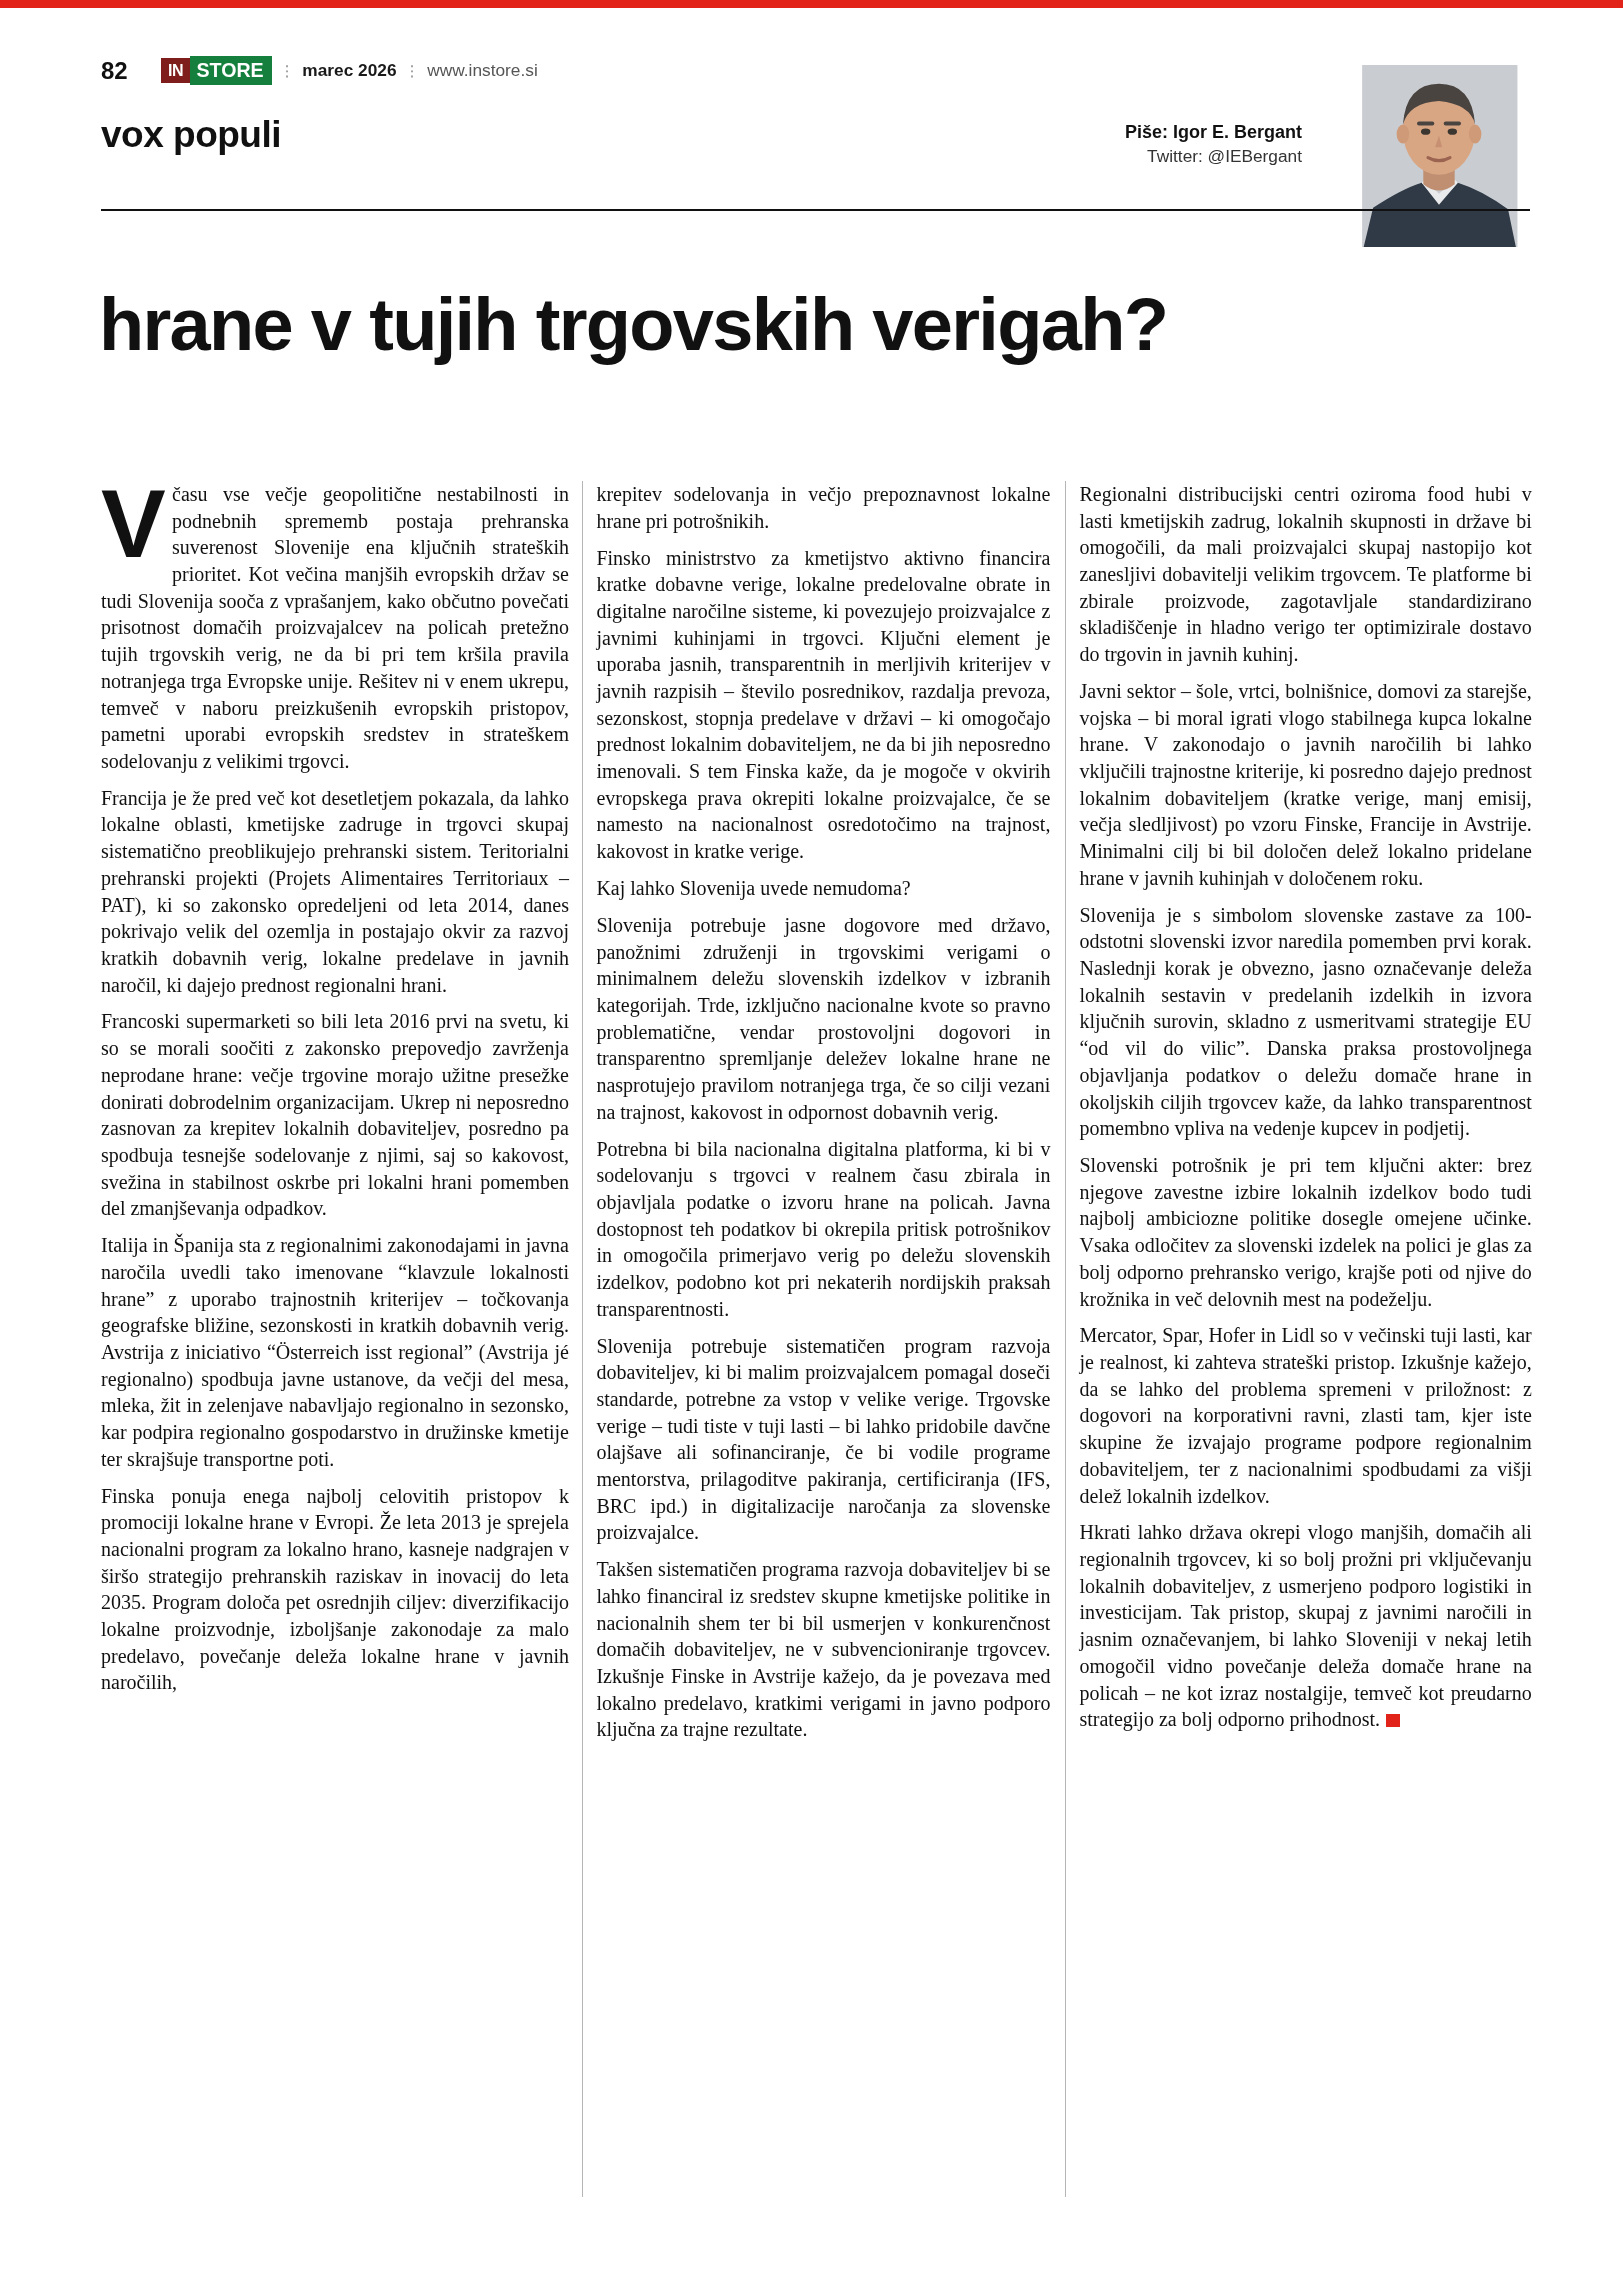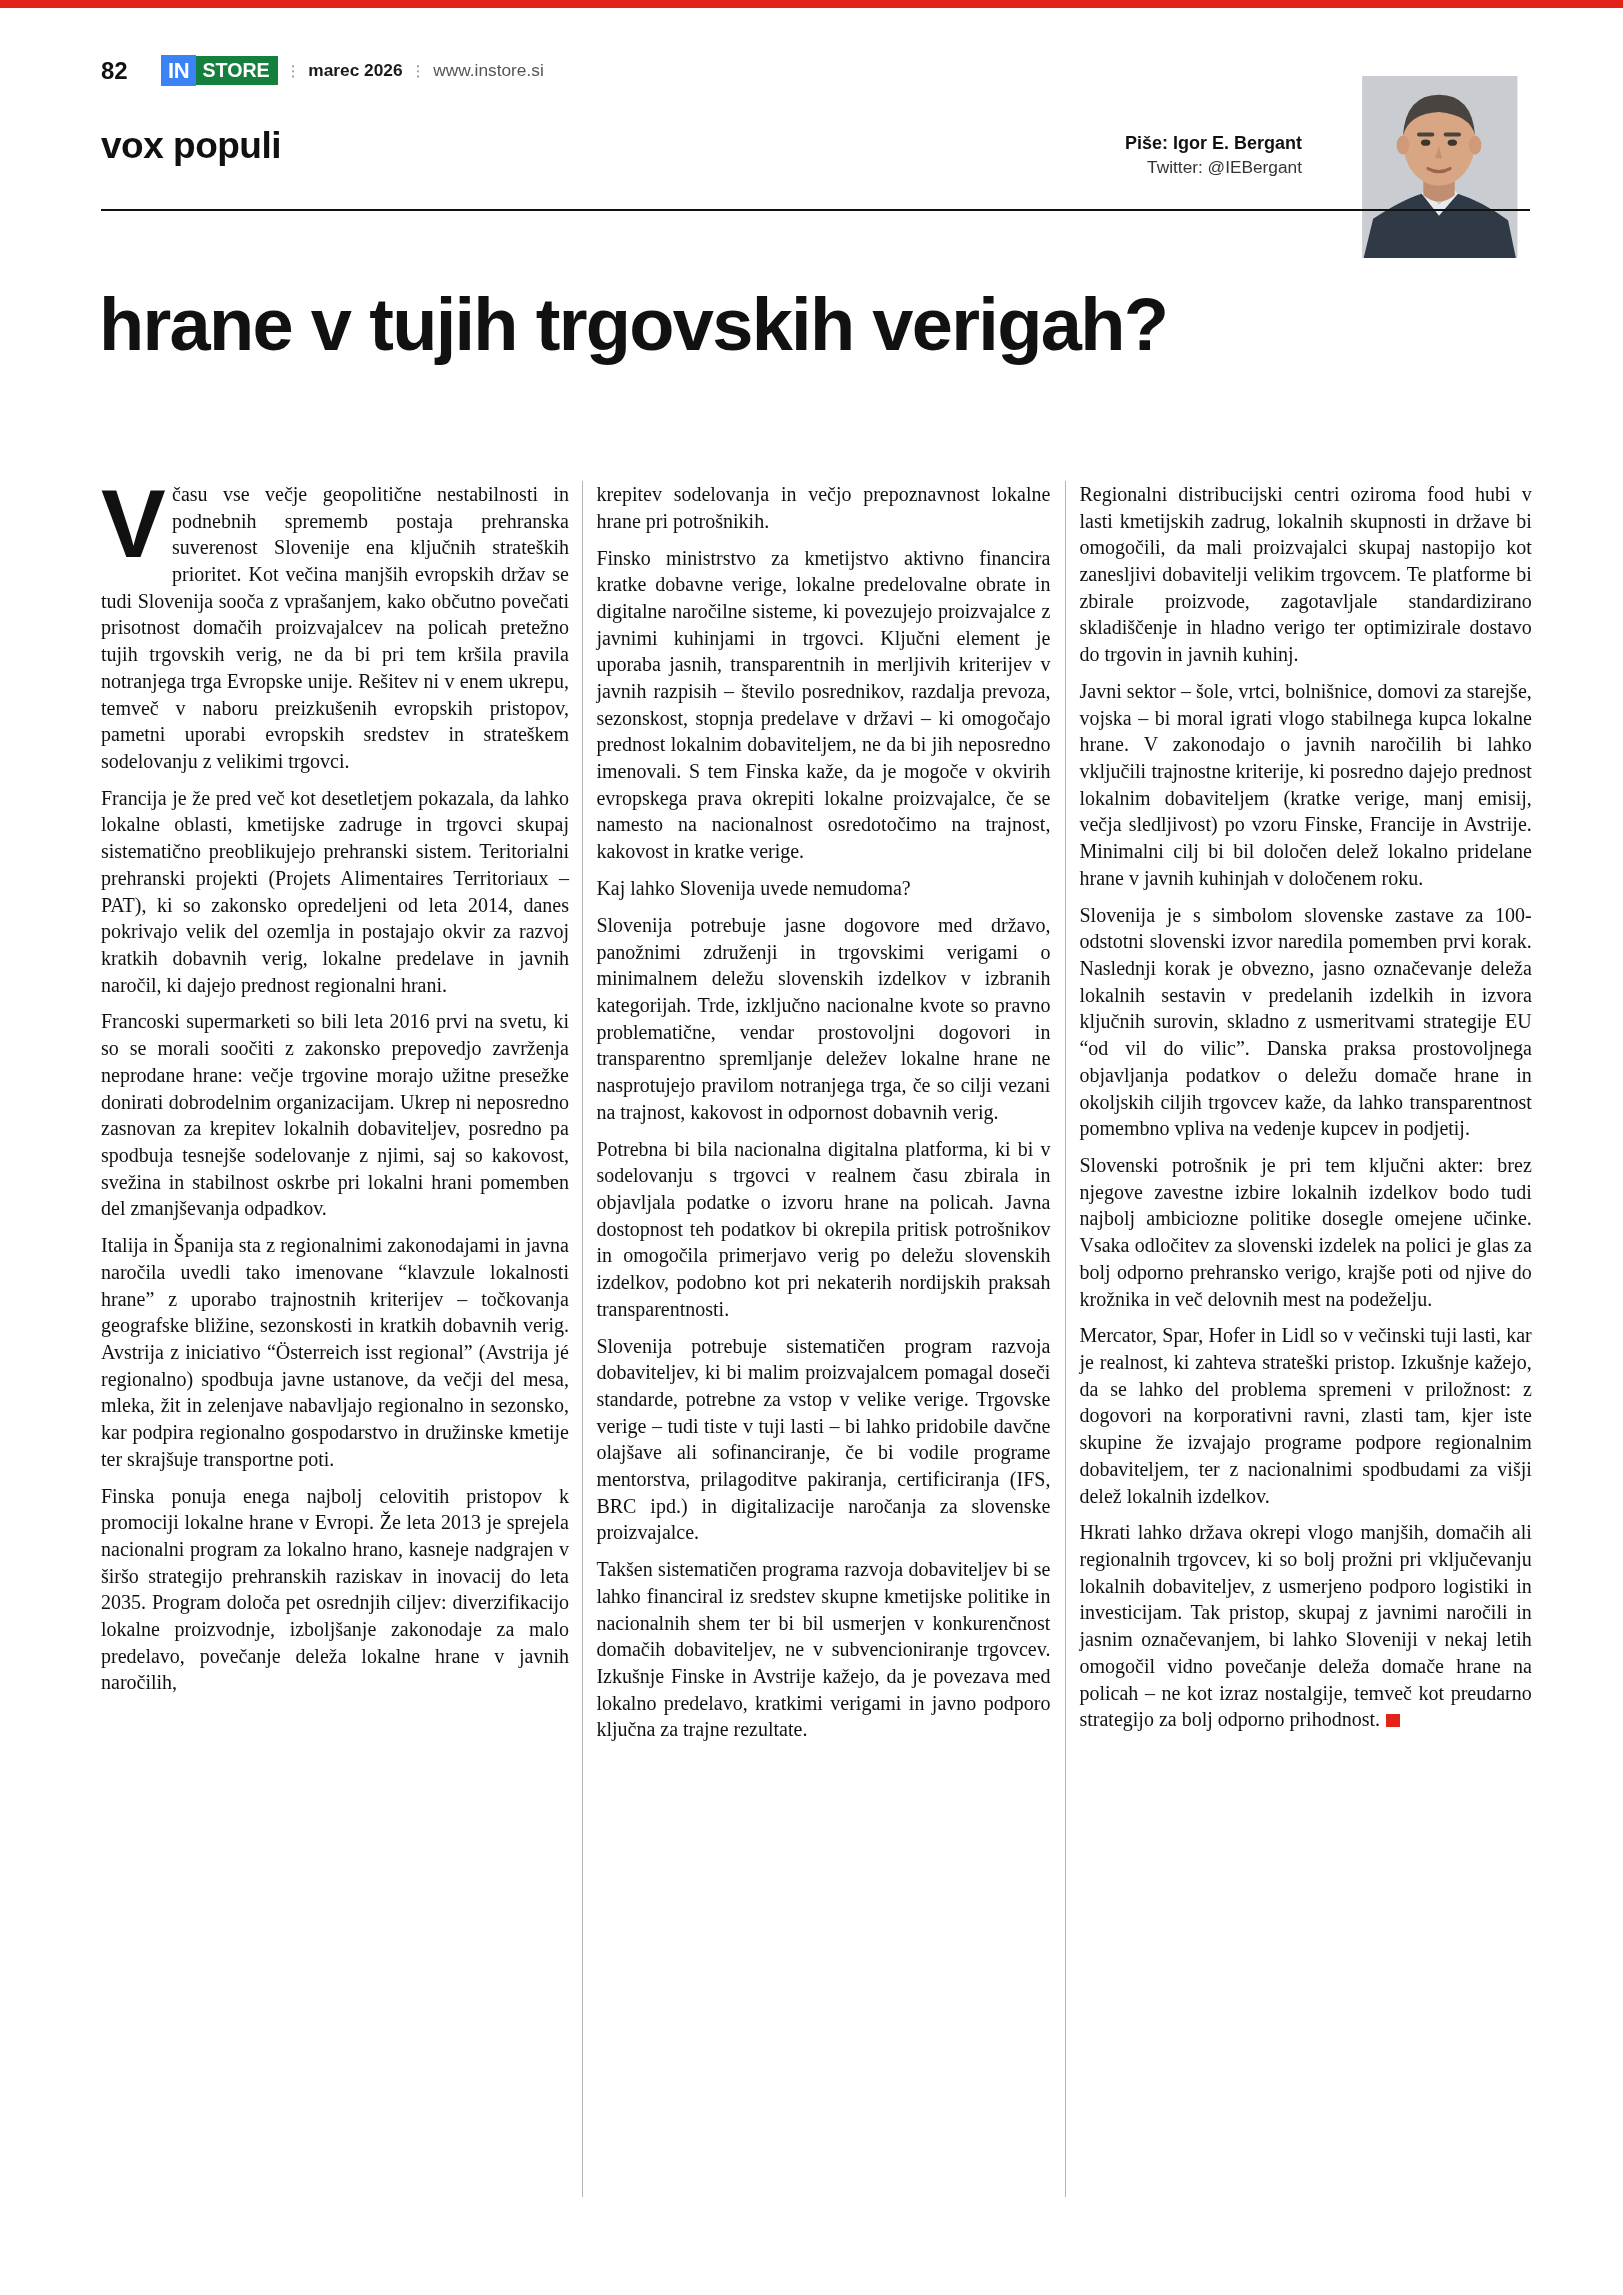--- a/index.html
+++ b/index.html
@@ -53,25 +53,25 @@
     width: 49px;
   }
 
   .logo-block {
     display: flex;
     align-items: center;
     height: 41px;
     margin-left: 11px;
   }
   .logo-in {
-    background: #3b82f6;
+    background: #7f1d1d;
     color: #ffffff;
     font-family: "Liberation Sans", sans-serif;
     font-weight: bold;
-    font-size: 22px;
+    font-size: 16px;
     padding: 4.7px 6.3px 4.7px 7px;
     line-height: 1;
     letter-spacing: -0.4px;
   }
   .logo-store {
     background: #15803d;
     color: #ffffff;
     font-family: "Liberation Sans", sans-serif;
     font-weight: bold;
     font-size: 19.6px;
@@ -93,21 +93,21 @@
     font-weight: bold;
   }
   .masthead-url {
     font-family: "Liberation Sans", sans-serif;
     font-size: 17.3px;
     color: #555;
   }
 
   .kicker-row {
     position: relative;
-    margin-top: 30px;
+    margin-top: 19px;
     height: 57px;
   }
   .kicker {
     font-family: "Liberation Sans", sans-serif;
     font-weight: bold;
     font-size: 37px;
     letter-spacing: -0.5px;
     color: #111;
   }
   .byline {

